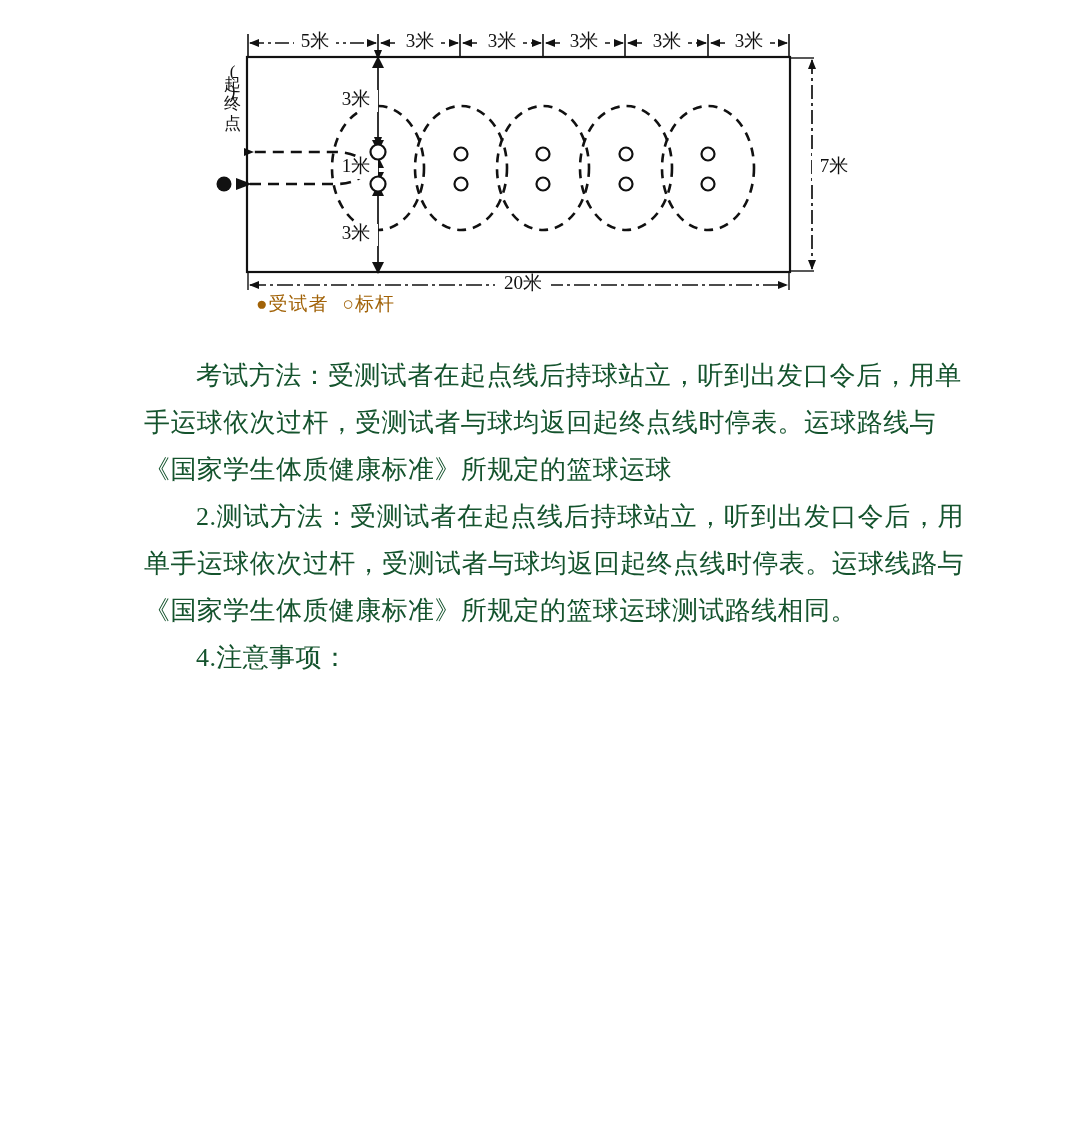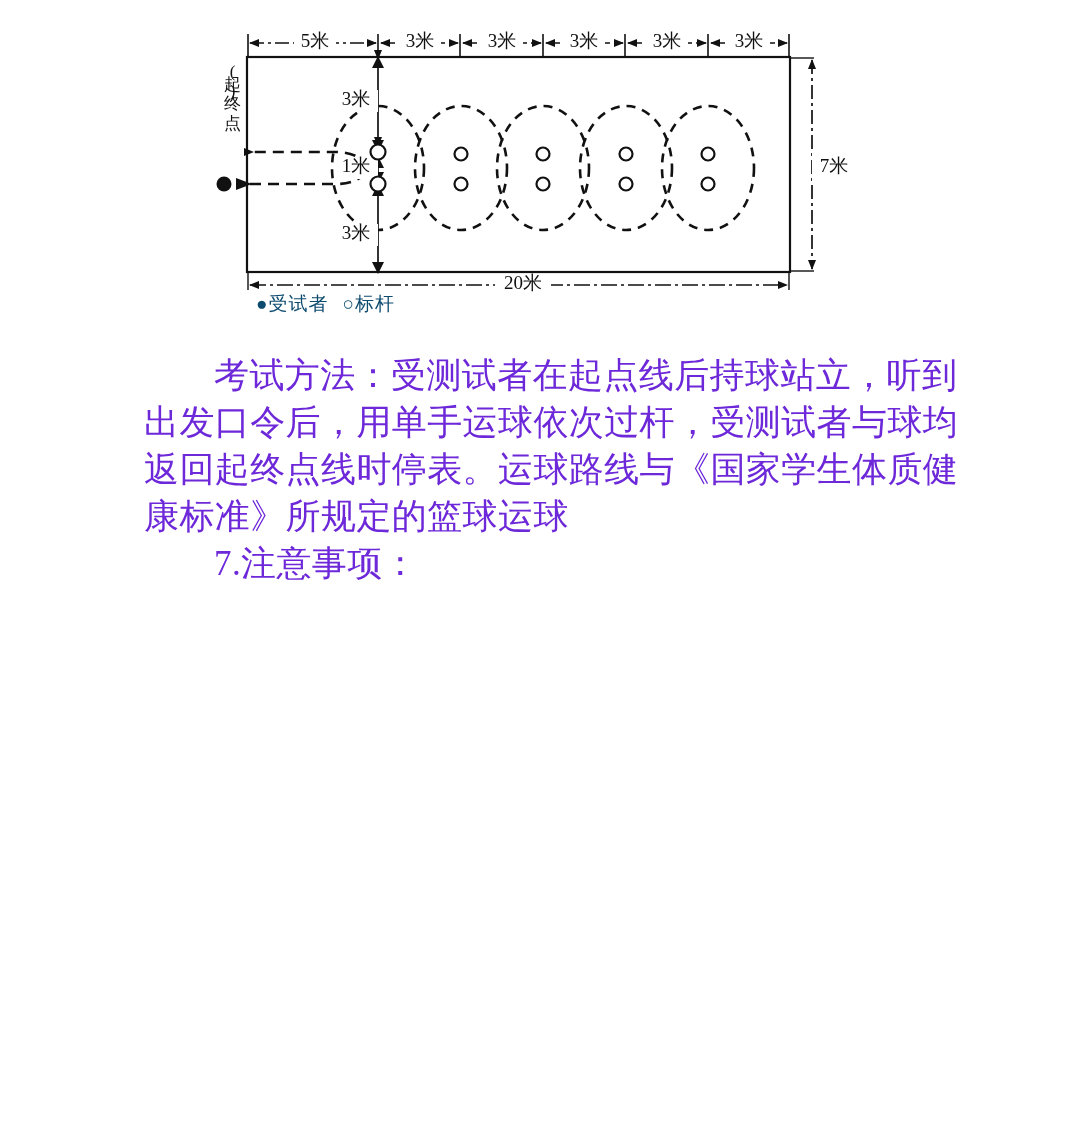--- a/index.html
+++ b/index.html
@@ -60,42 +60,42 @@
     white-space: nowrap;
   }
 
   .legend {
     position: absolute;
     left: 256px;
     top: 291px;
     font-size: 19px;
     letter-spacing: 1px;
     font-family: "Liberation Serif", "DejaVu Serif", serif;
-    color: #0c4a6e;
+    color: #a16207;
     white-space: nowrap;
   }
   .legend .gap { display:inline-block; width: 14px; }
 
   
   .body-text {
     position: absolute;
     left: 144px;
     top: 352px;
     width: 820px;
   }
   p.para {
     margin: 0 0 0 0;
-    font-size: 35px;
+    font-size: 26px;
     line-height: 47px;
     text-align: justify;
     text-justify: inter-ideograph;
     letter-spacing: 0.4px;
     text-indent: 2em;
     font-family: "Liberation Serif", "DejaVu Serif", serif;
-    color: #6d28d9;
+    color: #14532d;
   }
   p.para.nojust { text-align: left; }
 </style>
 </head>
 <body>
 
 <div id="page">
 
   <div class="figure-wrap">
 
@@ -240,16 +240,17 @@
 
     <div class="vert-label">起(终)点</div>
 
     <div class="legend">
       <span>●</span><span>受试者</span><span class="gap"></span><span>○</span><span>标杆</span>
     </div>
   </div>
 
   <div class="body-text">
     <p class="para nojust">考试方法：受测试者在起点线后持球站立，听到出发口令后，用单手运球依次过杆，受测试者与球均返回起终点线时停表。运球路线与《国家学生体质健康标准》所规定的篮球运球</p>
-    <p class="para nojust">7.注意事项：</p>
+    <p class="para">2.测试方法：受测试者在起点线后持球站立，听到出发口令后，用单手运球依次过杆，受测试者与球均返回起终点线时停表。运球线路与《国家学生体质健康标准》所规定的篮球运球测试路线相同。</p>
+    <p class="para nojust">4.注意事项：</p>
   </div>
 
 </div>
 
 </body></html>

